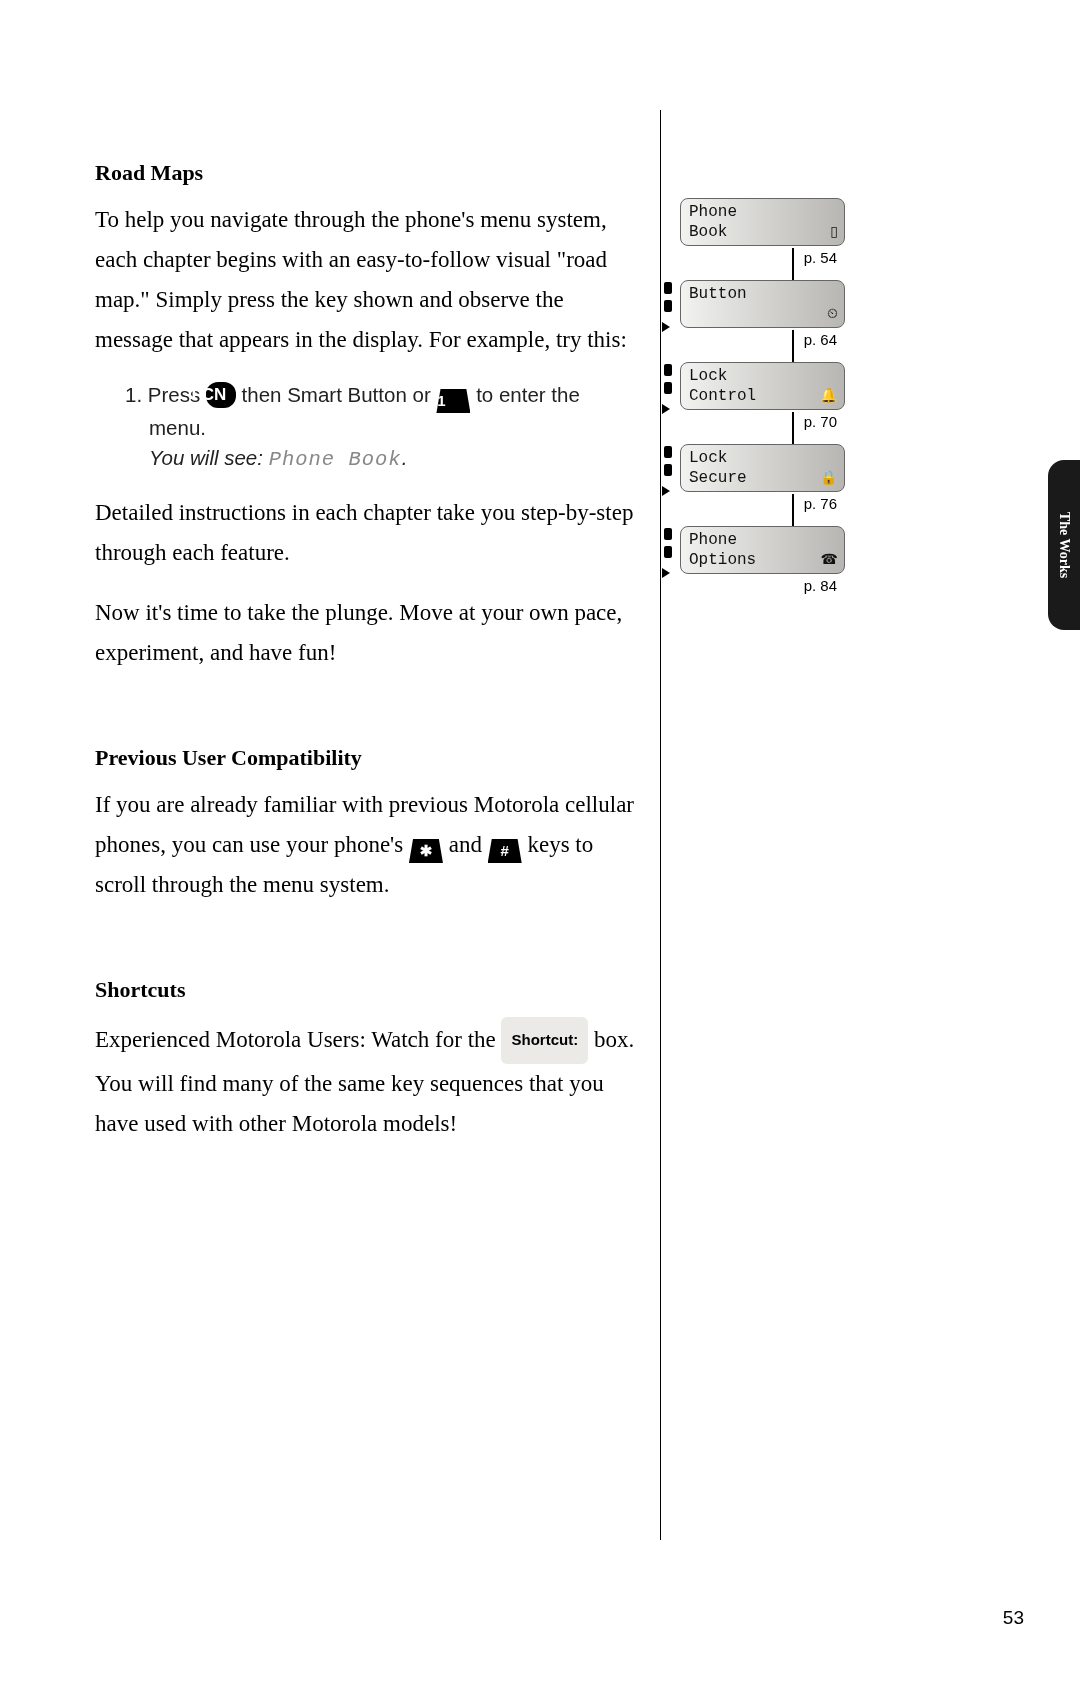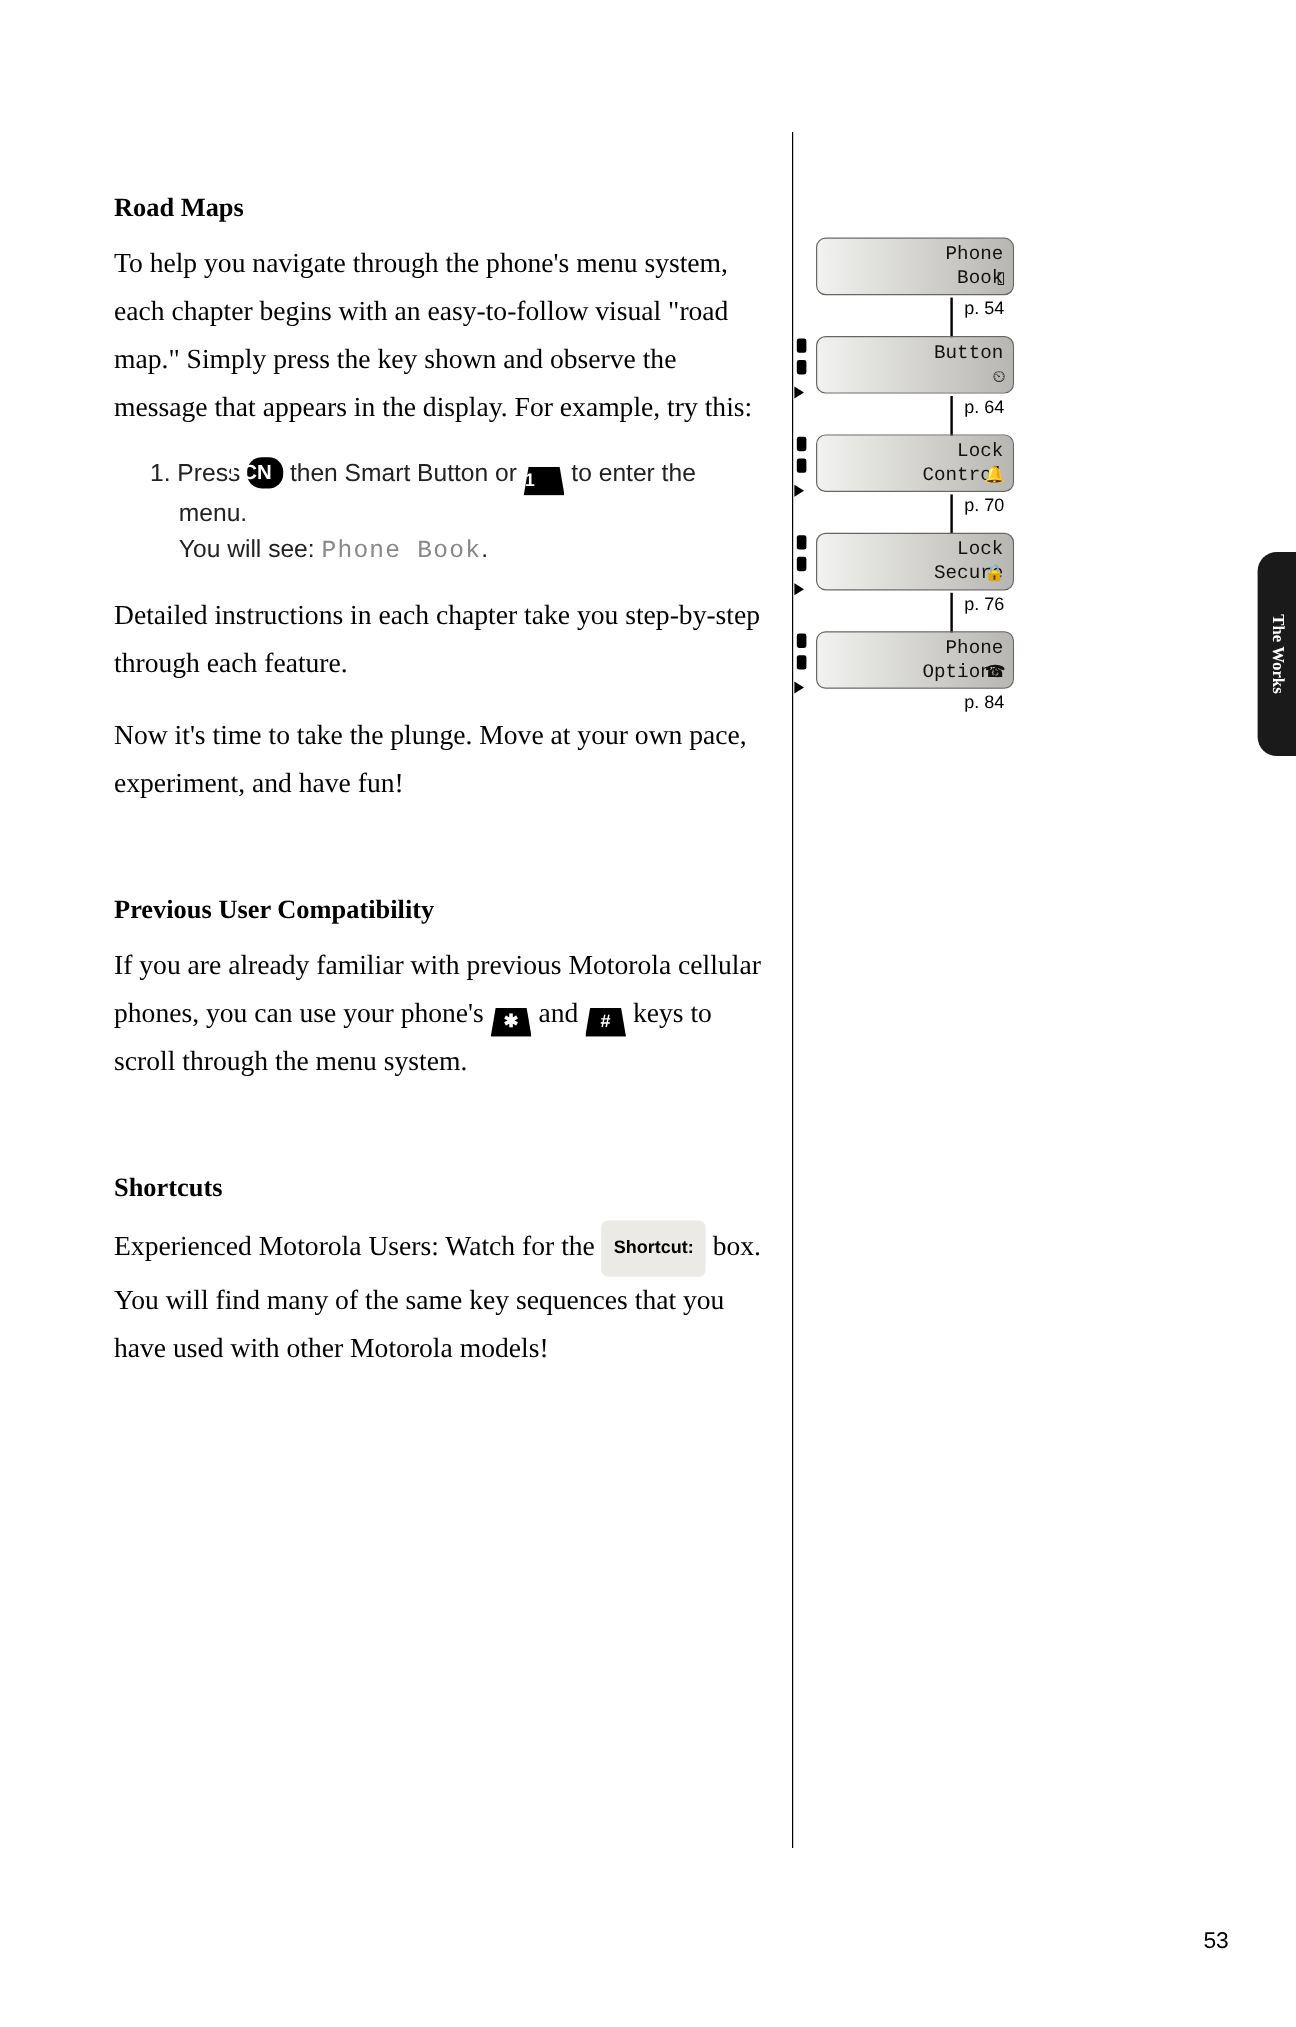--- a/index.html
+++ b/index.html
@@ -126,21 +126,20 @@
     bottom: 60px;
     font-family: Arial, Helvetica, sans-serif;
     font-size: 19px;
   }
   
   .menu-col {
     position: absolute;
     left: 680px;
     top: 198px;
     width: 165px;
-    text-align: right;
   }
   .menu-block {
     position: relative;
     margin-bottom: 34px;
   }
   .menu-lcd {
     position: relative;
     border: 1.5px solid #666;
     border-radius: 8px;
     height: 48px;
@@ -197,21 +196,21 @@
 <div class="page">
 
   <div class="main-col">
 
     <p class="heading">Road Maps</p>
     <p class="body-text">To help you navigate through the phone's menu system, each chapter begins with an easy-to-follow visual "road map." Simply press the key shown and observe the message that appears in the display. For example, try this:</p>
 
     <div class="steps">
       <div class="step">
         <span>1. Press </span><span class="key-pill">FCN</span><span> then Smart Button or </span><span class="key-trap">1</span><span> to enter the menu.</span><br>
-        <span style="text-indent:0; display:inline-block; padding-left:0;">
+        <span style="text-indent:0; display:inline-block; padding-left:0;font-style:italic;">
           <span>You will see: </span><span class="lcd">Phone Book</span><span>.</span>
         </span>
       </div>
     </div>
 
     <p class="body-text">Detailed instructions in each chapter take you step-by-step through each feature.</p>
     <p class="body-text">Now it's time to take the plunge. Move at your own pace, experiment, and have fun!</p>
 
     <div class="section-gap"></div>
 

